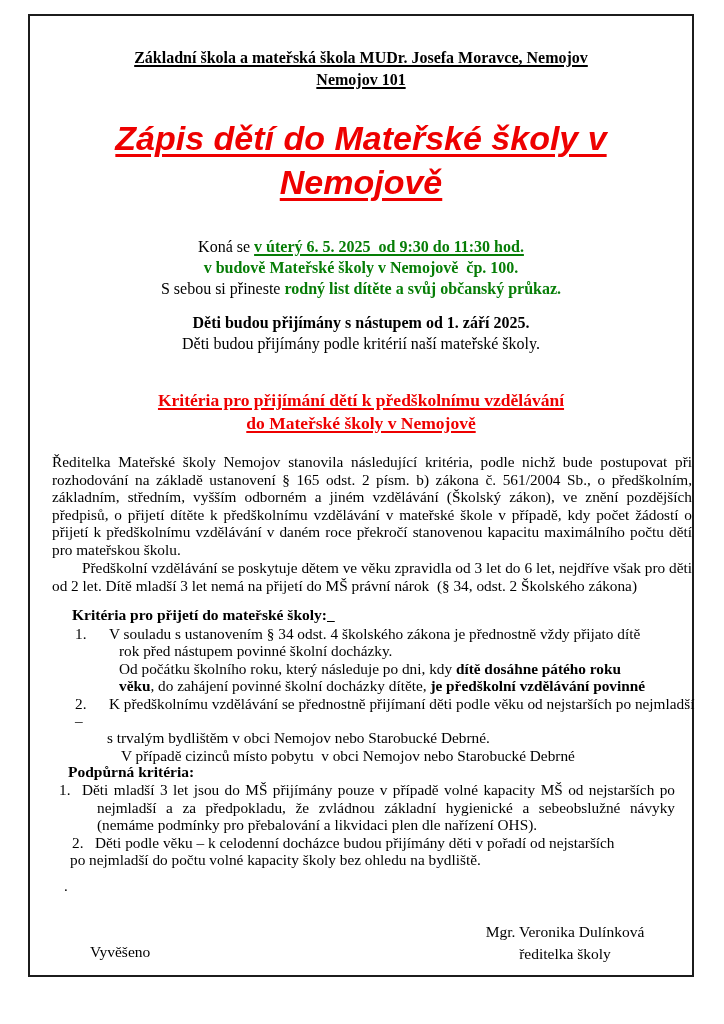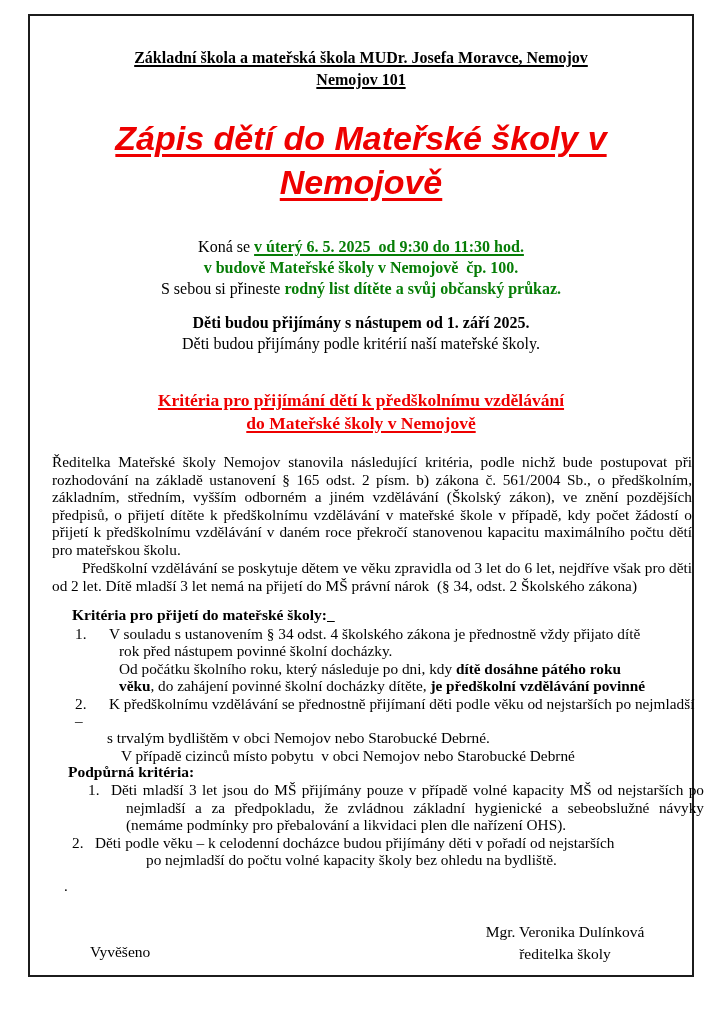--- a/index.html
+++ b/index.html
@@ -54,25 +54,25 @@
   
   .list { left:0; width:662px; font-size:15.3px; line-height:17.4px; }
   .adm-list { top:609px;padding-left:9px; }
   .sup-list { top:765px; line-height:17.6px; }
   .marker { display:inline-block; width:34px; }
   .li-first { margin-left:36px; }
   .cont-a { margin-left:80px; }   
   .cont-b { margin-left:68px; }   
   .cont-c { margin-left:82px; }   
 
-  .sup-item1 { margin-left:58px; padding-left:38px; text-indent:-38px;
+  .sup-item1 { margin-left:29px; padding-left:38px; text-indent:-38px;
                text-align:justify; width:578px; }
   .sup-marker { display:inline-block; width:23px; text-indent:0; }
   .sup-first { margin-left:42px; }
-  .sup-cont { margin-left:116px; }
+  .sup-cont { margin-left:40px; }
 
   
   .stray-dot { top:862px; left:34px; font-size:15px; }
   .posted { top:927px; left:60px; font-size:15.5px; }
   .signature { top:905px; left:415px; width:240px; text-align:center;
                font-size:15.5px; line-height:22px; }
 </style>
 </head>
 <body>
 

